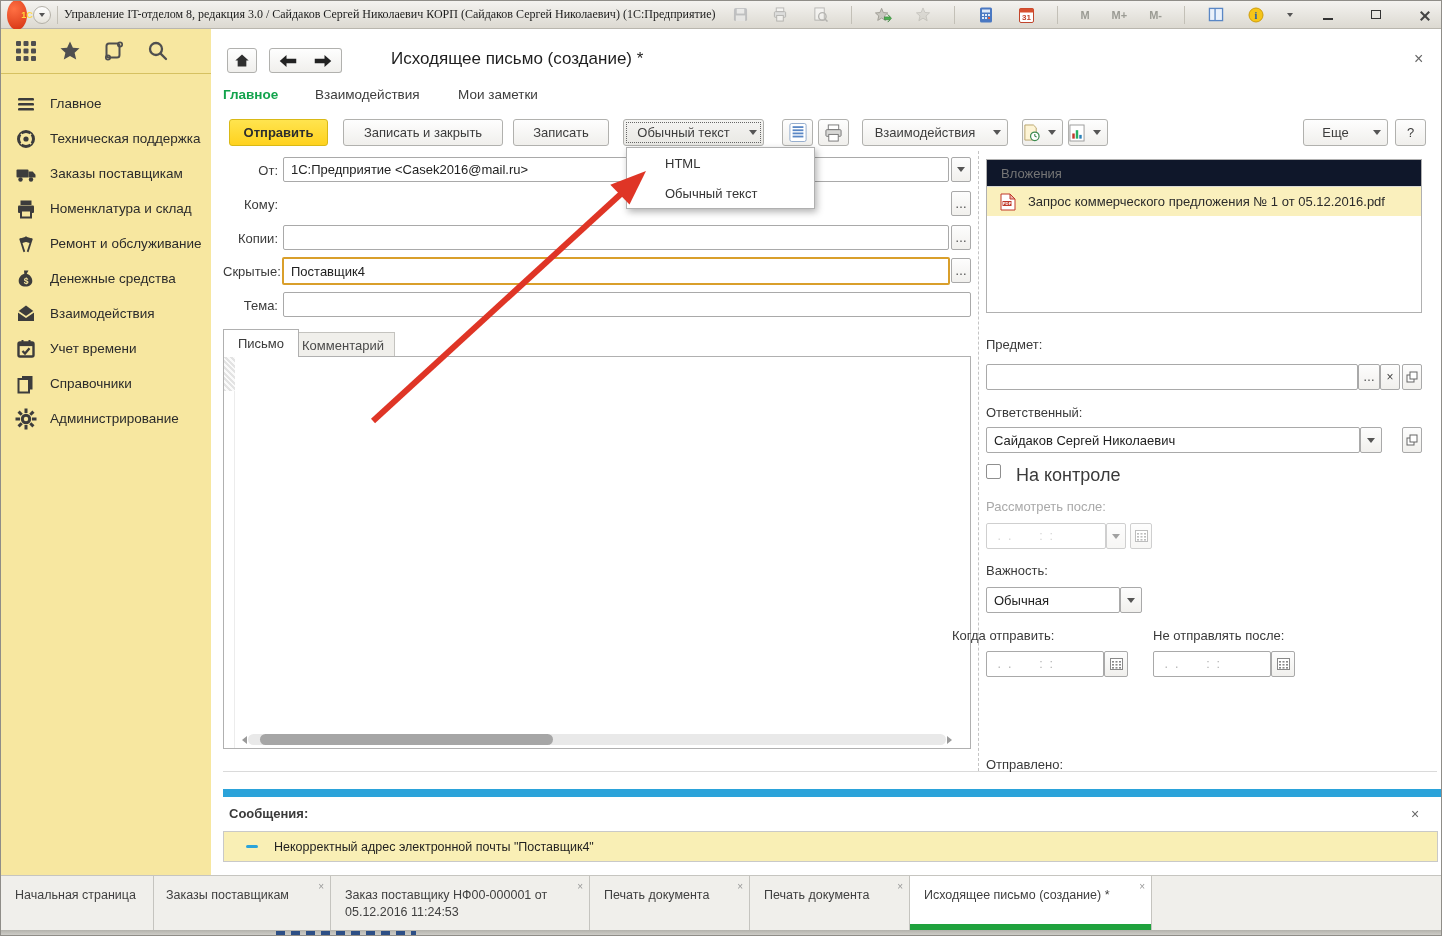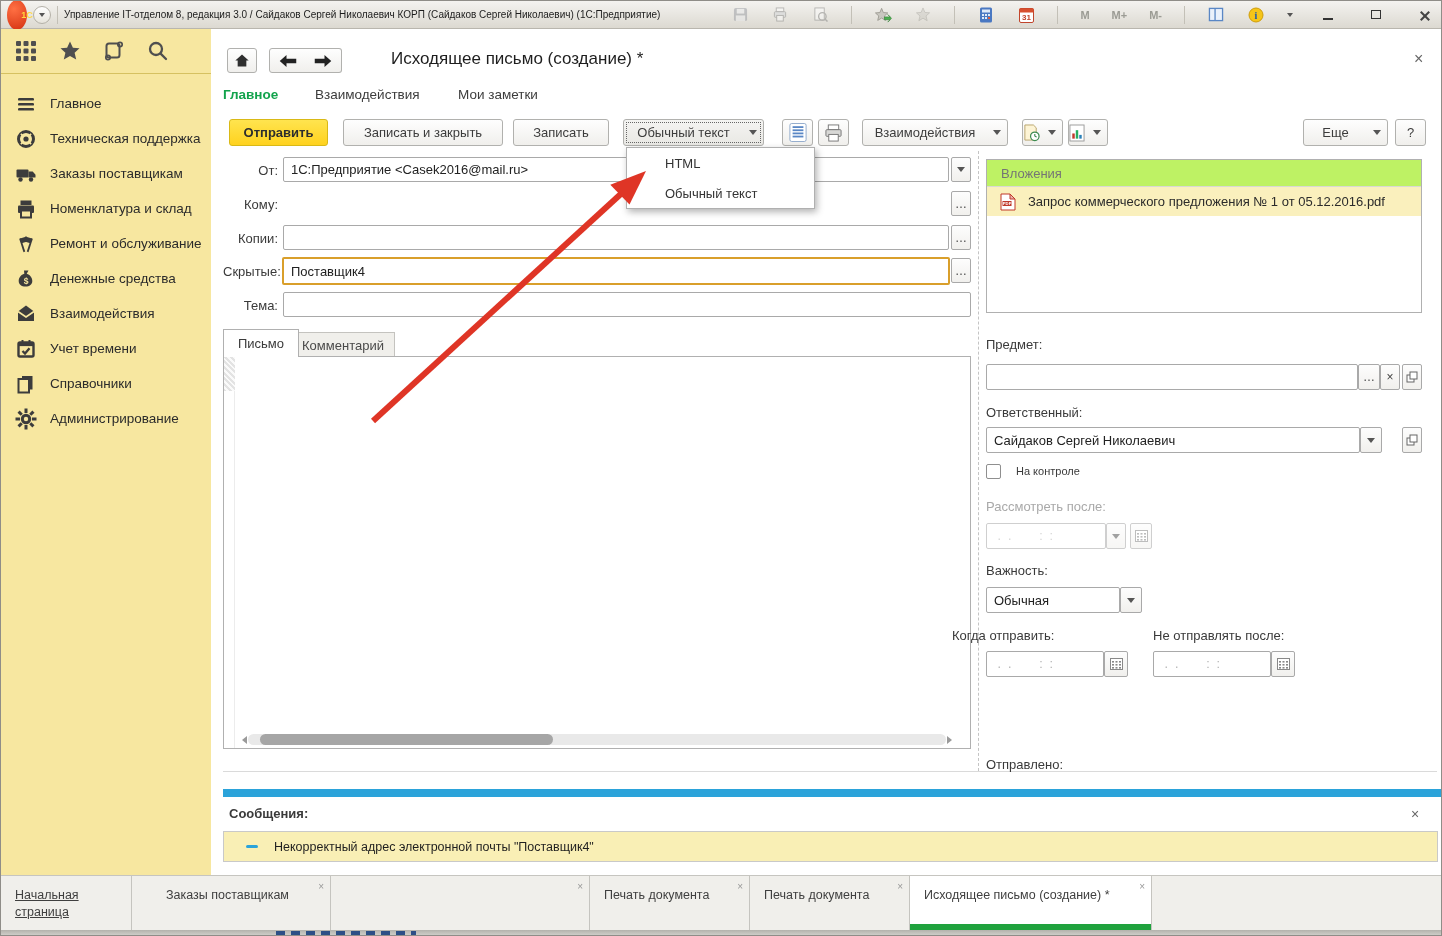--- a/index.html
+++ b/index.html
@@ -4,21 +4,21 @@
 <style>
   *{margin:0;padding:0;box-sizing:border-box;}
   html,body{background:#888;}
   body{font-family:"Liberation Sans","DejaVu Sans",sans-serif;font-size:13px;color:#333;}
   #screen{position:relative;width:1442px;height:936px;background:#fff;overflow:hidden;border:1px solid #8f8d88;}
   .abs{position:absolute;}
   
   #titlebar{position:absolute;left:0;top:0;width:1442px;height:28px;
     background:linear-gradient(#f4f3f0,#dcd9d1);border-bottom:1px solid #b9b6ae;
     display:flex;align-items:center;padding:0 6px;gap:6px;}
-  .tb-title{font-size:10px;color:#1c1c1c;white-space:nowrap;overflow:hidden;}
+  .tb-title{font-size:12px;color:#1c1c1c;white-space:nowrap;overflow:hidden;font-family:Liberation Serif, serif;}
   .onec-logo{width:18px;height:30px;border-radius:50%;background:radial-gradient(circle at 35% 30%,#ff7043,#d32f0f);
     color:#ffd740;font-size:9px;font-weight:bold;display:flex;align-items:center;justify-content:center;padding-left:20px;}
   .tb-round{width:18px;height:18px;border-radius:50%;border:1px solid #b4b1a8;background:linear-gradient(#fefefe,#e7e4dc);
     display:flex;align-items:center;justify-content:center;}
   .tb-sep{width:1px;height:18px;background:#c3c0b7;}
   #tb-right{margin-left:auto;display:flex;align-items:center;gap:22px;}
   .tb-ico{width:18px;height:18px;display:flex;align-items:center;justify-content:center;}
   .dim{opacity:.45;}
   .mem{font-size:11px;font-weight:bold;color:#9b9b94;}
   .caret{width:0;height:0;border:4px solid transparent;border-top:5px solid #555;margin-top:4px;}
@@ -66,21 +66,21 @@
     background:repeating-linear-gradient(45deg,#e3e3e3 0 2px,#fafafa 2px 4px);}
   #hscroll{position:absolute;left:14px;right:14px;bottom:3px;height:11px;}
   #hscroll .track{position:absolute;left:10px;right:10px;top:0;height:11px;background:#e9e9e9;border-radius:6px;}
   #hscroll .thumb{position:absolute;left:12px;top:0;width:42%;height:11px;background:#a6a6a6;border-radius:6px;}
   .arr{position:absolute;top:2px;width:0;height:0;border:4px solid transparent;}
   .arr.l{left:0;border-right:5px solid #9a9a9a;}
   .arr.r{right:0;border-left:5px solid #9a9a9a;}
   
   #vsep{position:absolute;left:977px;top:150px;height:620px;border-left:1px dashed #c4c4c4;}
   #attach-box{position:absolute;left:985px;top:158px;width:436px;height:154px;border:1px solid #b0b0b0;background:#fff;}
-  #attach-head{height:27px;background:#bef264;border-bottom:1px solid #d9d9d5;display:flex;align-items:center;
+  #attach-head{height:27px;background:#0f172a;border-bottom:1px solid #d9d9d5;display:flex;align-items:center;
     padding-left:14px;font-size:13px;color:#757575;}
   #attach-row{height:29px;background:#faf0bd;display:flex;align-items:center;gap:12px;padding-left:13px;font-size:13px;color:#2b2b2b;cursor:pointer;}
   
   #bottom-line{position:absolute;left:222px;top:770px;width:1214px;height:1px;background:#dadada;}
   #splitter{position:absolute;left:222px;top:788px;width:1218px;height:8px;background:#2ba3da;cursor:row-resize;}
   #msg-row{position:absolute;left:222px;top:830px;width:1215px;height:31px;background:#f9efb5;border:1px solid #c9c9c9;
     display:flex;align-items:center;gap:16px;padding-left:22px;font-size:12.5px;color:#1f1f1f;}
   .dash{width:12px;height:3px;background:#2ba3da;border-radius:2px;}
   .closex{position:absolute;font-size:14px;color:#666;cursor:pointer;line-height:1;}
   
@@ -505,21 +505,21 @@
       <span class="caret" style="position:static;"></span>
     </div>
   <div class="sqbtn" style="left:1401px;top:426px;height:26px;">
     <svg width="12" height="12" viewBox="0 0 12 12">
         <rect x="1" y="4" width="7" height="7" fill="#fff" stroke="#666"></rect>
         <rect x="4" y="1" width="7" height="7" fill="#fff" stroke="#666"></rect>
       </svg>
   </div>
 
   <span class="chk" style="left:985px;top:463px;"></span>
-  <span class="lbl" style="left:1015px;top:464px;font-size:11px;">На контроле</span>
+  <span class="lbl" style="left:1015px;top:464px;font-size:18px;">На контроле</span>
 
   <span class="lbl gray" style="left:985px;top:498px;">Рассмотреть после:</span>
   <div class="field dis" style="left:985px;top:522px;width:120px;height:26px;">
       <span class="datetxt"> .  .        :  : </span>
     </div>
   <div class="sqbtn dis" style="left:1105px;top:522px;height:26px;">
       <span class="caret" style="position:static;"></span>
     </div>
   <div class="sqbtn dis" style="left:1129px;top:522px;width:22px;height:26px;">
     <svg width="13" height="12" viewBox="0 0 13 12">
@@ -590,28 +590,29 @@
 
   <div id="splitter"></div>
   <span class="lbl" style="left:228px;top:805px;font-weight:bold;">Сообщения:</span>
   <span class="closex" style="left:1410px;top:806px;">×</span>
   <div id="msg-row">
     <span class="dash"></span>
     <span>Некорректный адрес электронной почты "Поставщик4"</span>
   </div>
 
   <div id="btabs">
-    <div class="btab" style="left:0;width:131px;text-decoration:underline;">
+    <div class="btab" style="left:0;width:153px;">
       <span>Начальная страница</span>
     </div>
     <div class="btab" style="left:151px;width:179px;">
       <span>Заказы поставщикам</span>
       <span class="tclose">×</span>
     </div>
     <div class="btab" style="left:330px;width:259px;">
+      <span>Заказ поставщику НФ00-000001 от 05.12.2016 11:24:53</span>
       <span class="tclose">×</span>
     </div>
     <div class="btab" style="left:589px;width:160px;">
       <span>Печать документа</span>
       <span class="tclose">×</span>
     </div>
     <div class="btab" style="left:749px;width:160px;">
       <span>Печать документа</span>
       <span class="tclose">×</span>
     </div>

